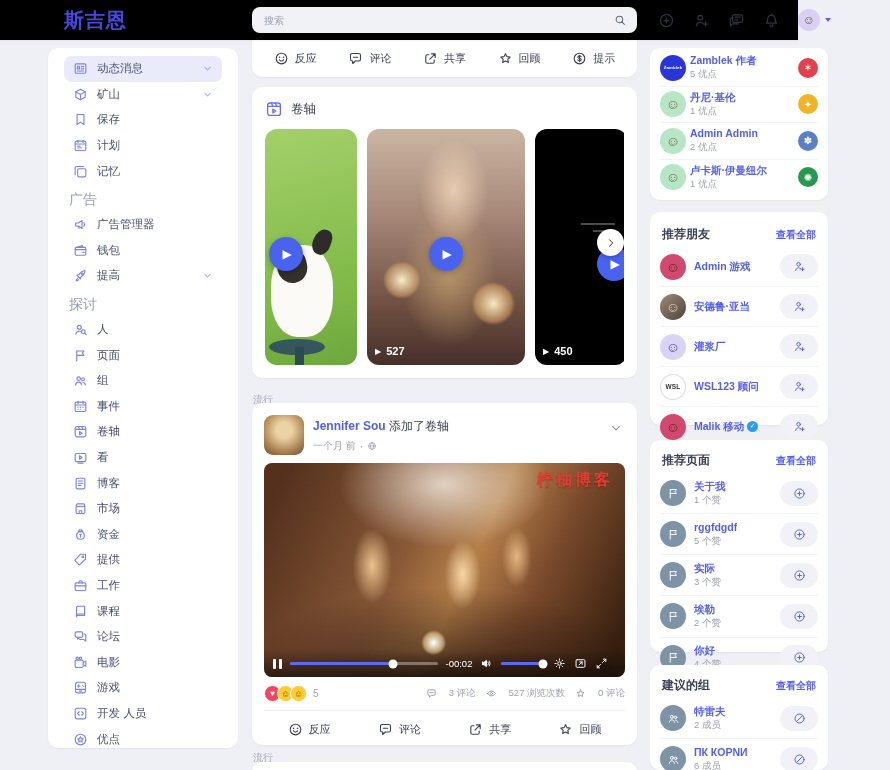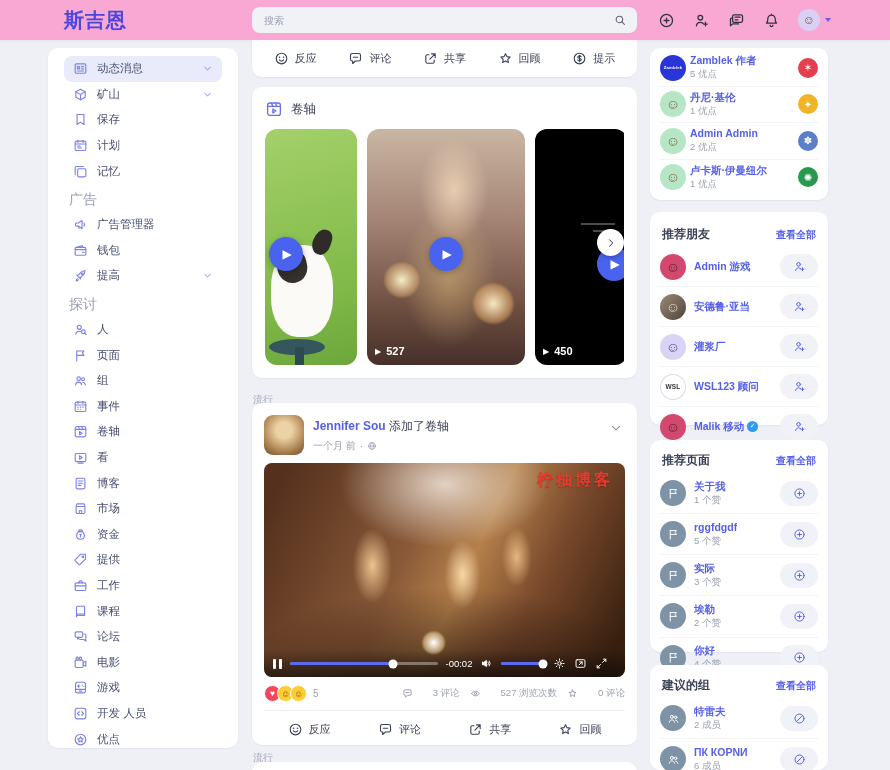--- a/index.html
+++ b/index.html
@@ -1,21 +1,21 @@
 <!DOCTYPE html>
 <html><head>
 <meta charset="utf-8">
 <style>
   html,body{margin:0;padding:0}
   body{width:890px;height:770px;position:relative;overflow:hidden;background:#eef0f6;
        font-family:"Liberation Sans","DejaVu Sans",sans-serif;color:#3e4459;}
   .ic{display:inline-flex;flex:none}
   .ic svg{width:100%;height:100%}
   
-  #topbar{position:absolute;top:0;left:0;width:890px;height:40px;background:#f9a8d4;
+  #topbar{position:absolute;top:0;left:0;width:798px;height:40px;background:#000000;
           box-shadow:0 1px 2px rgba(30,35,60,.06);z-index:5}
   #logo{position:absolute;left:64px;top:0;height:40px;line-height:40px;font-size:20px;
         font-weight:bold;color:#4b46e0;letter-spacing:1px;cursor:pointer}
   #searchbox{position:absolute;left:252px;top:7px;width:385px;height:26px;background:#f1f2f6;
              border-radius:8px;display:flex;align-items:center;padding:0 10px;box-sizing:border-box}
   #searchbox input{flex:1;border:none;outline:none;background:transparent;font-size:10px;
                    color:#3e4459;font-family:inherit}
   #searchbox input::placeholder{color:#9aa0ae}
   #searchbox .ic{width:14px;height:14px;color:#5a6070}
   #hicons{position:absolute;left:658px;top:0;height:40px;display:flex;align-items:center;gap:18px;color:#2f3340}
@@ -112,21 +112,21 @@
   #controls .ic{width:13px;height:13px;cursor:pointer}
   #statsrow{margin-top:8px;display:flex;align-items:center;justify-content:space-between}
   #reacts{display:flex;align-items:center}
   .emo{width:15px;height:15px;border-radius:50%;display:flex;align-items:center;justify-content:center;
        font-size:9px;border:1.5px solid #fff;margin-left:-4px}
   .emo:first-child{margin-left:0}
   .emo.love{background:#f2465f;color:#fff;font-size:8px}
   .emo.haha{background:#ffcc33;color:#7a5a10}
   #rcount{font-size:10px;color:#9aa0ae;margin-left:6px}
   #pstats{display:flex;align-items:center;gap:10px;font-size:9.5px;color:#9aa0ae}
-  .pstat{display:flex;align-items:center;gap:20px}
+  .pstat{display:flex;align-items:center;gap:12px}
   .pstat .ic{width:11px;height:11px;color:#868d9e}
   #pdivider{margin-top:8px;border-top:1px solid #eef0f4}
   #postacts{height:36px;display:flex;align-items:center;justify-content:space-around}
   #sliver{left:252px;top:722px;width:385px;height:30px}
   
   .shead{display:flex;justify-content:space-between;align-items:center;font-size:12px;font-weight:bold;
          color:#3c4257;padding:2px 2px 4px}
   .viewall{font-size:10px;color:#5560e8;font-weight:bold;cursor:pointer}
   #leaders{left:650px;top:8px;width:178px;height:152px;padding:2px 10px;box-sizing:border-box}
   .lrow{display:flex;align-items:center;gap:4px;height:35.5px}

